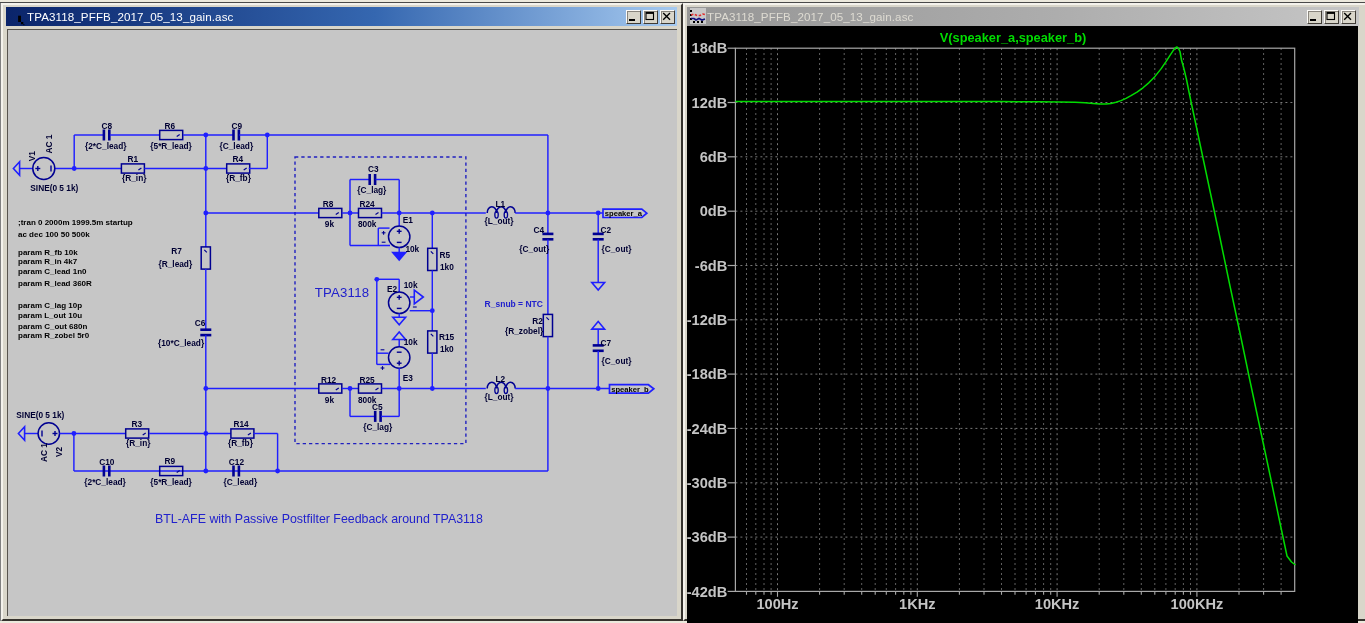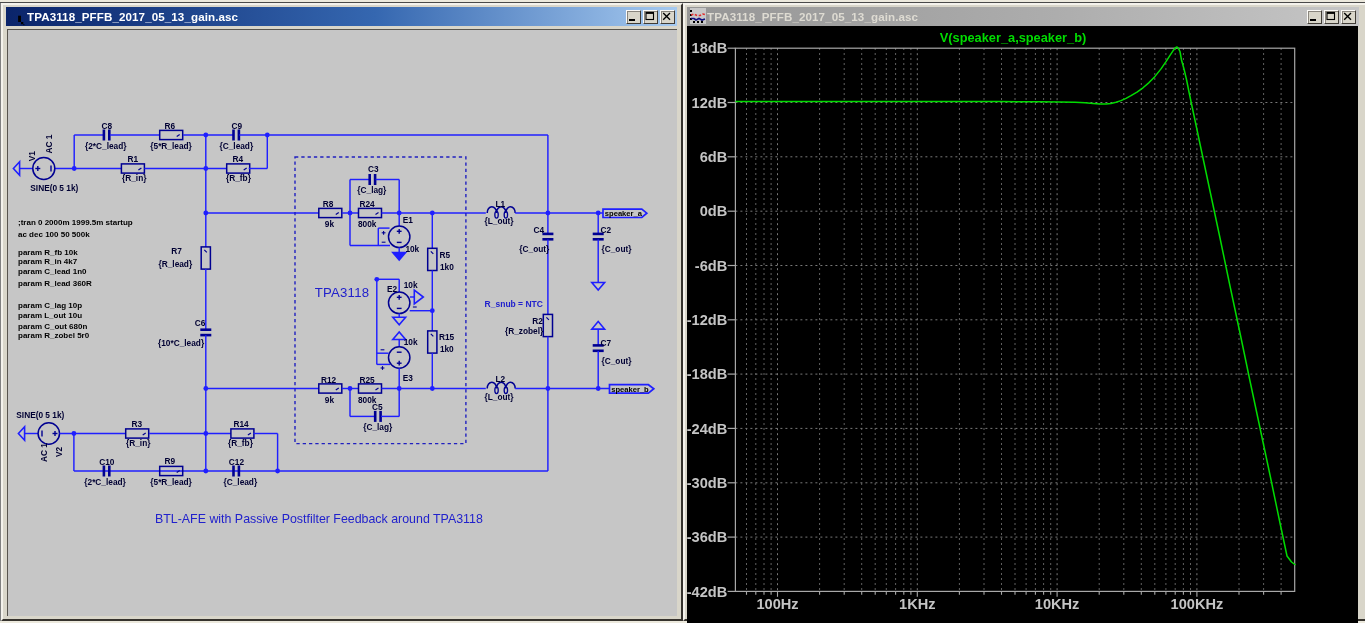--- a/index.html
+++ b/index.html
@@ -1,17 +1,17 @@
 <!DOCTYPE html>
 <html><head><meta charset="utf-8"><style>
 *{margin:0;padding:0;box-sizing:border-box}
 html,body{width:1365px;height:623px;overflow:hidden;background:#808080;font-family:"Liberation Sans",sans-serif}
 .win{position:absolute;background:#d9d6ca}
 .frame{position:absolute;inset:0;border-top:2px solid #f4f2ec;border-left:2px solid #f4f2ec;border-right:2px solid #35322d;border-bottom:2px solid #35322d}
-.tbar{position:absolute;height:19px;color:#fff;font-weight:bold;font-size:11.6px}
+.tbar{position:absolute;height:19px;color:#fff;font-weight:normal;font-size:11.6px}
 .tbar .tx{position:absolute;top:3px;white-space:nowrap;letter-spacing:0.1px}
 .wbtn{position:absolute;width:14.5px;height:13.5px;background:#d9d6ca;border-top:1.5px solid #fcfbf8;border-left:1.5px solid #fcfbf8;border-right:1.5px solid #403c36;border-bottom:1.5px solid #403c36;box-shadow:1px 1px 0 #8a867e inset}
 .wbtn svg{position:absolute;left:-1px;top:-1.5px}
 .client{position:absolute;overflow:hidden}
 </style></head><body>
 <div style="position:absolute;left:0;top:0;width:1365px;height:2px;background:#ece9dd"></div>
 <div style="position:absolute;left:0;top:2px;width:1365px;height:1px;background:#4a4a4a"></div>
 <div style="position:absolute;left:0;top:621px;width:1365px;height:2px;background:#ece9dd"></div>
 
 <div class="win" style="left:1px;top:3px;width:682px;height:618px">

